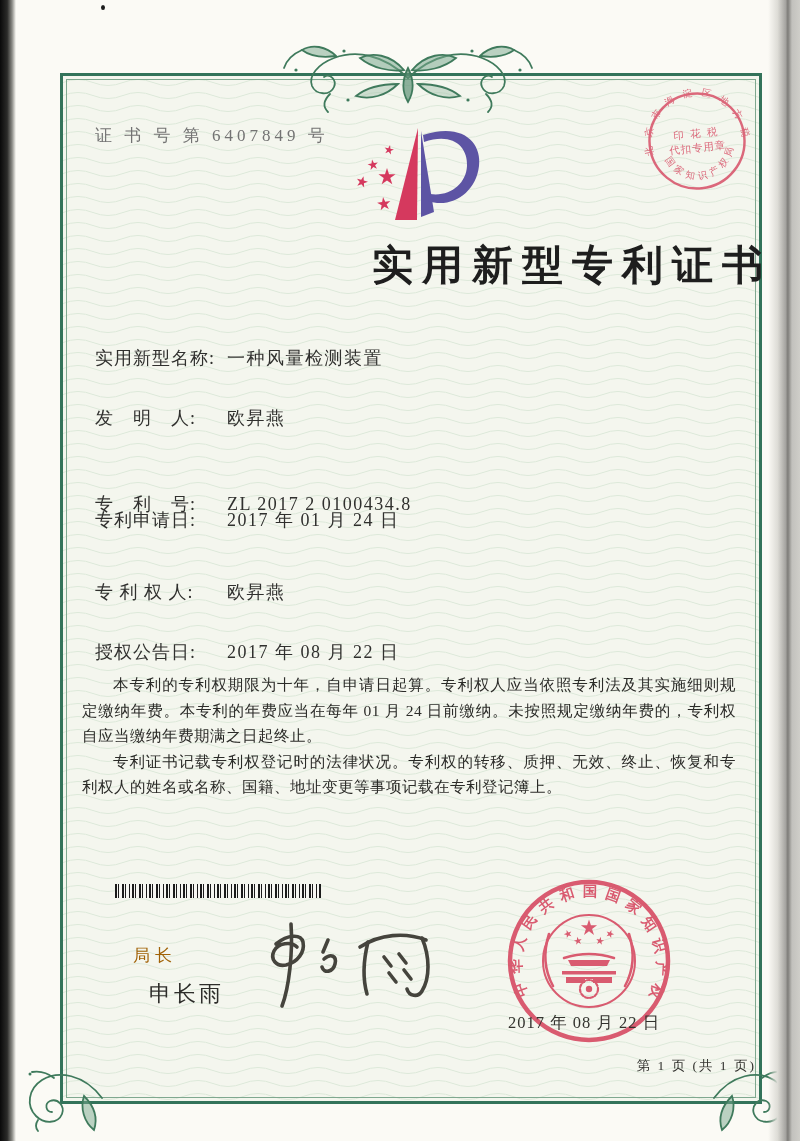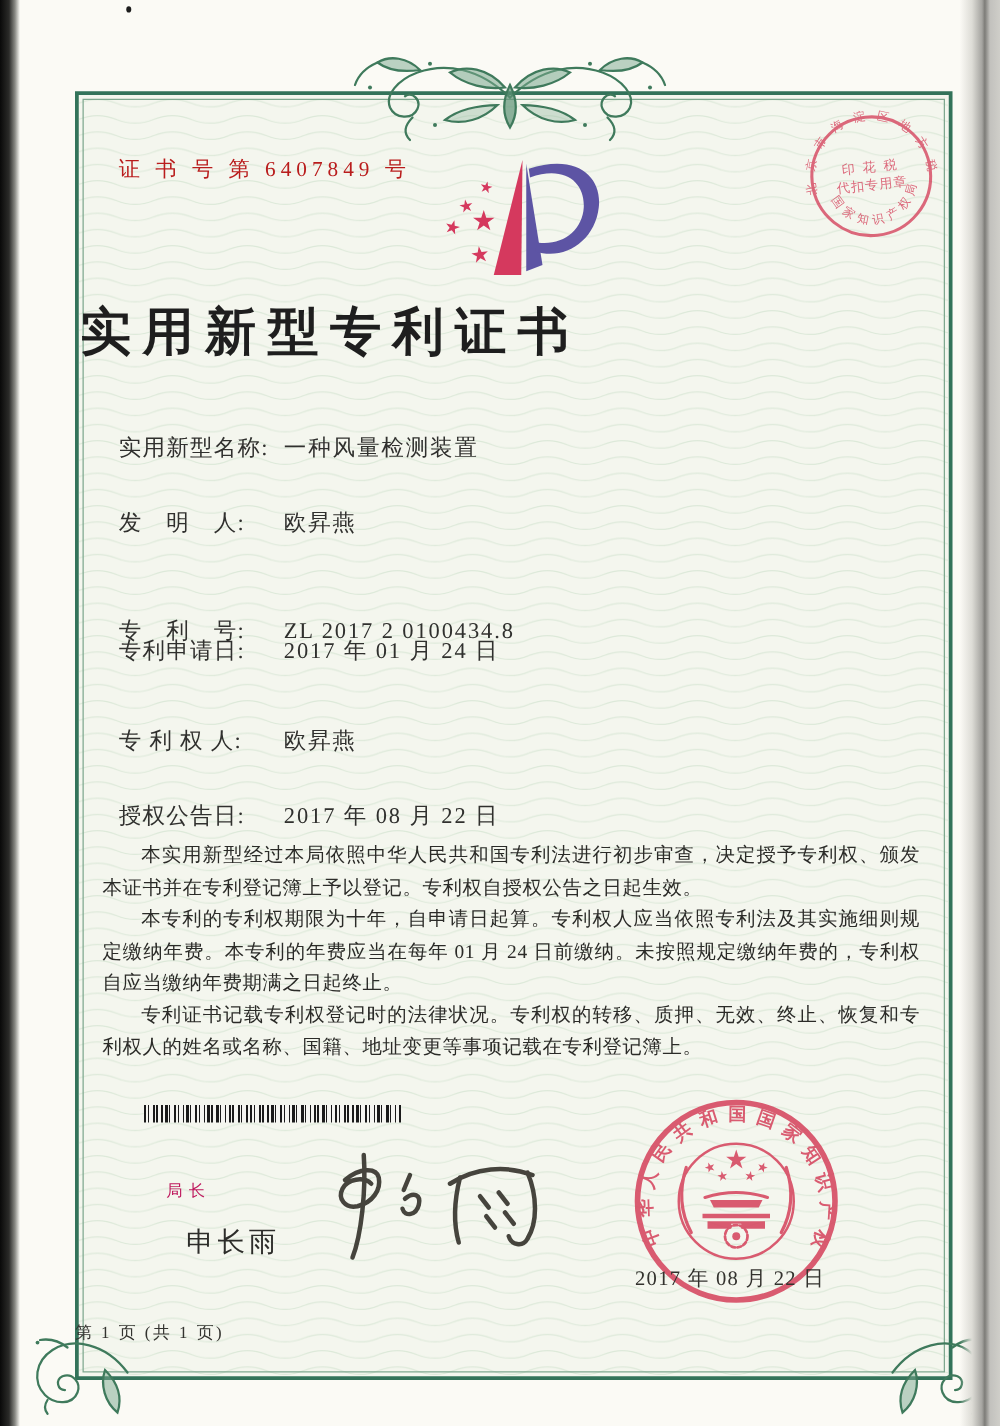--- a/index.html
+++ b/index.html
@@ -18,53 +18,53 @@
     border:3px solid #33735a;z-index:1;background:#f4f6ee;}
   .frame-inner{position:absolute;left:3px;top:3px;right:3px;bottom:3px;border:1px solid #7fa88f;}
   .waves{position:absolute;left:0;top:0;width:100%;height:100%;opacity:.6;}
 
   .ornament-top{position:absolute;left:278px;top:42px;width:260px;height:82px;z-index:3;}
   .corner-flourish{position:absolute;width:80px;height:64px;z-index:3;}
   .corner-flourish.left{left:24px;top:1068px;}
   .corner-flourish.right{left:712px;top:1068px;transform:scaleX(-1);}
 
   .cert-number{position:absolute;left:95px;top:124px;z-index:4;
-    font-size:17px;letter-spacing:4px;color:#b91c1c;}
+    font-size:17px;letter-spacing:4px;color:#737373;}
   .logo{position:absolute;left:340px;top:120px;width:150px;height:112px;z-index:4;}
   .tax-stamp{position:absolute;left:640px;top:84px;width:114px;height:114px;z-index:5;
     opacity:.78;transform:rotate(-6deg);}
 
-  .title{position:absolute;left:64px;top:238px;width:696px;z-index:4;
-    text-align:left;font-size:41px;font-weight:bold;color:#1e1e1e;letter-spacing:9px;}
+  .title{position:absolute;left:76px;top:238px;width:696px;z-index:4;
+    text-align:right;font-size:41px;font-weight:bold;color:#1e1e1e;letter-spacing:9px;}
 
   .field-row{position:absolute;left:95px;z-index:4;font-size:18px;color:#30302e;white-space:nowrap;}
   .field-label{display:inline-block;width:124px;letter-spacing:1px;}
   .field-value{margin-left:8px;letter-spacing:1.5px;}
   .row-0{top:346px;} .row-1{top:406px;} .row-2{top:462px;margin-top:30px;}
   .row-3{top:508px;} .row-4{top:580px;} .row-5{top:640px;}
 
   .paragraphs{position:absolute;left:82px;top:672px;width:654px;z-index:4;
     font-size:15.5px;line-height:25.5px;color:#2b2b28;text-align:justify;letter-spacing:.5px;}
   .paragraphs p{margin:0;text-indent:2em;}
 
   .barcode{position:absolute;left:115px;top:884px;width:206px;height:14px;z-index:4;
     background:repeating-linear-gradient(90deg,
       #1b1b1b 0 2px,#f6f6f2 2px 3px,#1b1b1b 3px 4px,#f6f6f2 4px 7px,
       #1b1b1b 7px 9px,#f6f6f2 9px 10px,#1b1b1b 10px 11px,#f6f6f2 11px 14px,
       #1b1b1b 14px 15px,#f6f6f2 15px 17px);}
 
-  .signer-title{position:absolute;left:133px;top:944px;z-index:4;font-size:13px;letter-spacing:5px;color:#be185d;}
+  .signer-title{position:absolute;left:133px;top:944px;z-index:4;font-size:17px;letter-spacing:5px;color:#a16207;}
   .signer-name{position:absolute;left:133px;top:979px;z-index:4;font-size:22px;letter-spacing:3px;color:#2d2d2a;margin-left:16px;}
   .signature{position:absolute;left:238px;top:912px;width:210px;height:102px;z-index:4;}
 
   .office-seal{position:absolute;left:504px;top:876px;width:170px;height:170px;z-index:5;opacity:.85;}
   .seal-date{position:absolute;left:508px;top:1012px;z-index:6;font-size:16.5px;letter-spacing:1px;color:#33322e;}
 
   .page-footer{position:absolute;left:60px;top:1057px;width:696px;z-index:4;
-    text-align:left;font-size:13.5px;letter-spacing:2px;color:#33332f;}
+    text-align:right;font-size:13.5px;letter-spacing:2px;color:#33332f;}
 </style>
 </head>
 <body>
 
 <div class="frame">
   <svg class="waves" xmlns="http://www.w3.org/2000/svg">
     <defs>
       <pattern id="wv" width="120" height="13" patternUnits="userSpaceOnUse">
         <path d="M0,6.5 q15,-6 30,0 t30,0 t30,0 t30,0" fill="none" stroke="#cde0cb" stroke-width="1"></path>
       </pattern>
@@ -160,21 +160,20 @@
   <span class="field-label">专利申请日:</span><span class="field-value">2017 年 01 月 24 日</span>
 </div>
 <div class="field-row row-4">
   <span class="field-label">专 利 权 人:</span><span class="field-value">欧昇燕</span>
 </div>
 <div class="field-row row-5">
   <span class="field-label">授权公告日:</span><span class="field-value">2017 年 08 月 22 日</span>
 </div>
 
 <div class="paragraphs">
-  <p>本实用新型经过本局依照中华人民共和国专利法进行初步审查，决定授予专利权、颁发本证书并在专利登记簿上予以登记。专利权自授权公告之日起生效。</p>
   <p>本专利的专利权期限为十年，自申请日起算。专利权人应当依照专利法及其实施细则规定缴纳年费。本专利的年费应当在每年 01 月 24 日前缴纳。未按照规定缴纳年费的，专利权自应当缴纳年费期满之日起终止。</p>
   <p>专利证书记载专利权登记时的法律状况。专利权的转移、质押、无效、终止、恢复和专利权人的姓名或名称、国籍、地址变更等事项记载在专利登记簿上。</p>
 </div>
 
 <div class="barcode"></div>
 
 <div class="signer-title">局长</div>
 <div class="signer-name">申长雨</div>
 
 <svg class="signature" viewBox="0 0 210 102" xmlns="http://www.w3.org/2000/svg">

